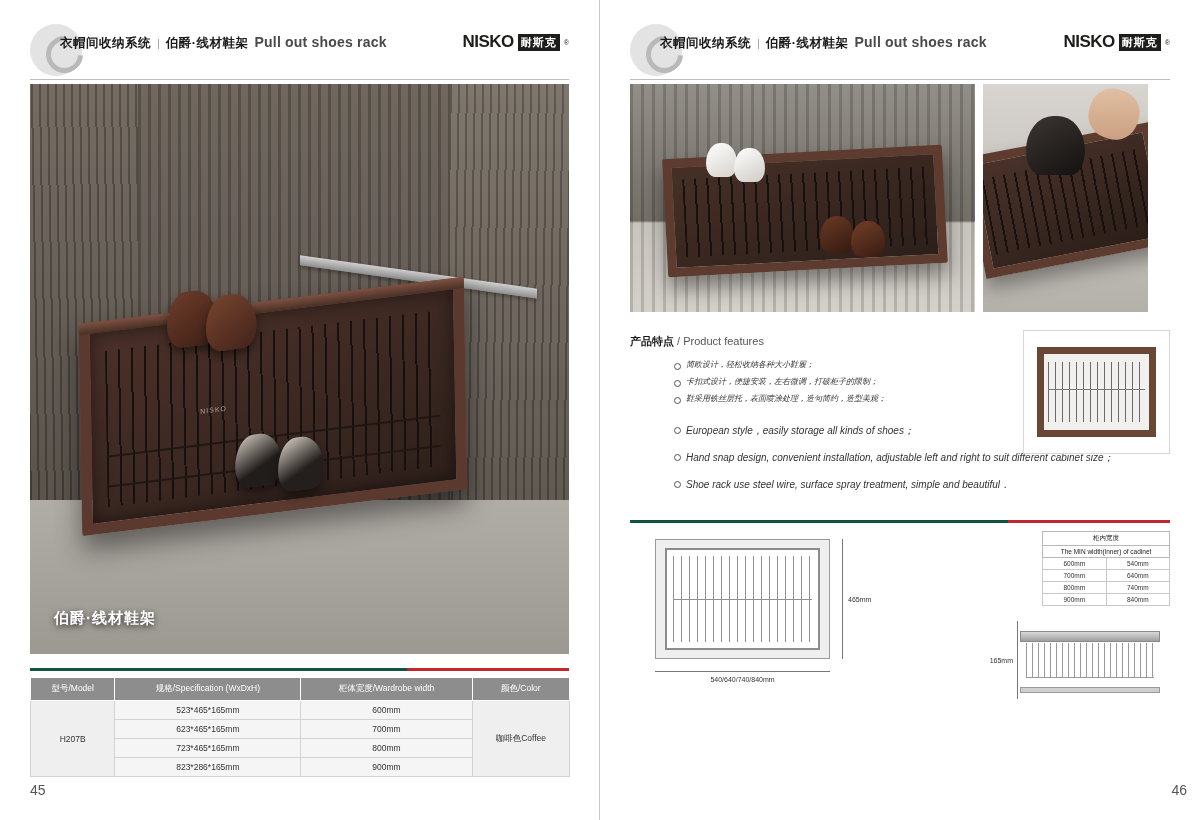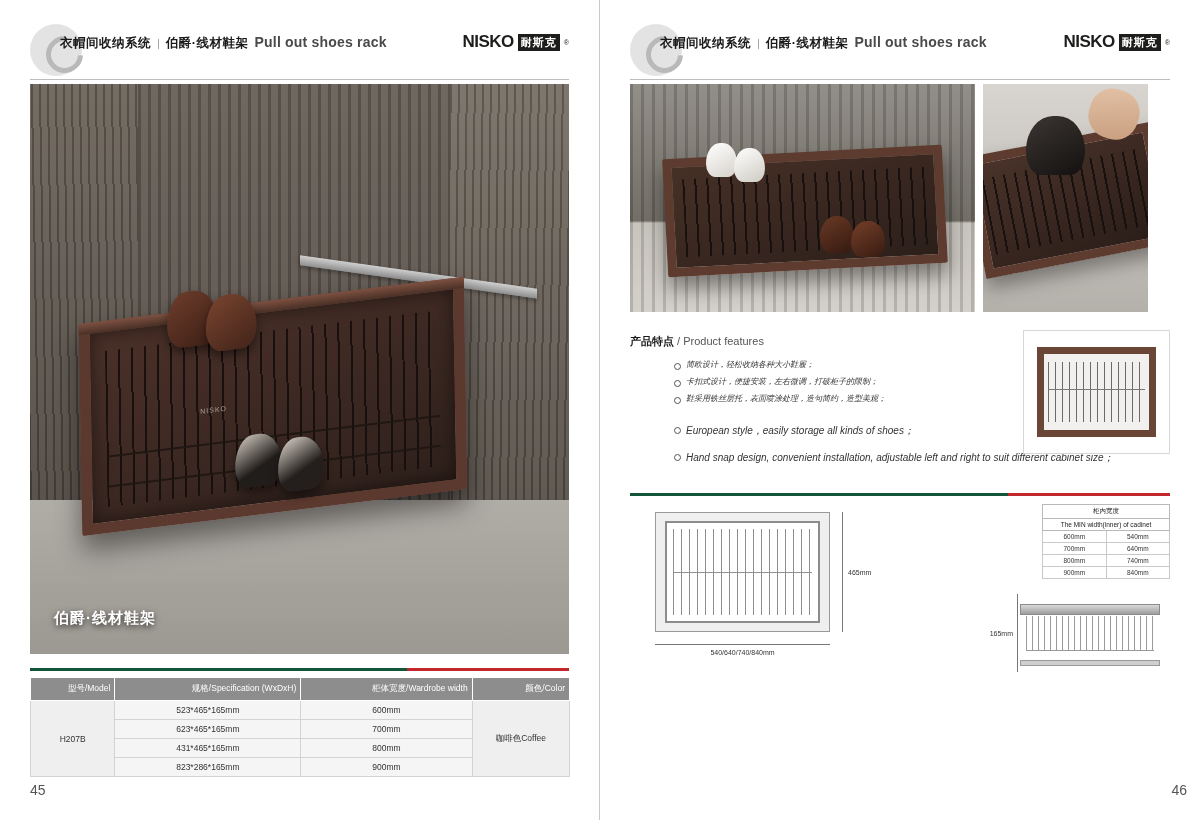--- a/index.html
+++ b/index.html
@@ -89,21 +89,21 @@
     position:absolute;left:24px;bottom:26px;color:#fff;font-size:15px;font-weight:bold;letter-spacing:1px;
     text-shadow:0 2px 6px rgba(0,0,0,.7);
   }
 
   
   .tbl-rule{margin:14px 30px 0 30px;height:3px;display:flex;}
   .tbl-rule .g{flex:0 0 70%;background:#12553a;}
   .tbl-rule .r{flex:1;background:#c1272d;}
   table.spec{margin:6px 30px 0 30px;width:540px;border-collapse:collapse;font-size:8.5px;}
   table.spec th{
-    background:#8d8d8d;color:#fff;font-weight:normal;padding:5px 4px;border:1px solid #fff;text-align:right;font-size:8.5px;
+    background:#8d8d8d;color:#fff;font-weight:normal;padding:5px 4px;border:1px solid #fff;text-align:center;font-size:8.5px;
   }
   table.spec td{
     border:1px solid #d3d3d3;padding:4px 4px;text-align:center;color:#333;background:#f5f5f5;font-size:8.5px;
   }
   table.spec td.model,table.spec td.color{background:#efefef;}
   .pagenum{position:absolute;bottom:22px;font-size:14px;color:#555;}
   .page.left .pagenum{left:30px;}
   .page.right .pagenum{right:13px;margin-left:31px;}
 
   
@@ -257,21 +257,21 @@
           <td class="model" rowspan="4">H207B</td>
           <td>523*465*165mm</td>
           <td>600mm</td>
           <td class="color" rowspan="4">咖啡色Coffee</td>
         </tr>
         <tr>
           <td>623*465*165mm</td>
           <td>700mm</td>
         </tr>
         <tr>
-          <td>431*465*165mm</td>
+          <td>723*465*165mm</td>
           <td>800mm</td>
         </tr>
         <tr>
           <td>823*286*165mm</td>
           <td>900mm</td>
         </tr>
       </tbody>
     </table>
 
     <div class="pagenum">45</div>
@@ -322,20 +322,21 @@
 
     <ul class="bullets">
       <li>简欧设计，轻松收纳各种大小鞋履；</li>
       <li>卡扣式设计，便捷安装，左右微调，打破柜子的限制；</li>
       <li>鞋采用铁丝层托，表面喷涂处理，造句简约，造型美观；</li>
     </ul>
 
     <ul class="bullets en">
       <li>European style，easily storage all kinds of shoes；</li>
       <li>Hand snap design, convenient installation, adjustable left and right to suit different cabinet size；</li>
+      <li>Shoe rack use steel wire, surface spray treatment, simple  and beautiful．</li>
     </ul>
 
     <div class="thumb-box">
       <div class="thumb-inner">
         <div class="w"></div>
         <div class="bar"></div>
       </div>
     </div>
 
     <div class="rule2">

